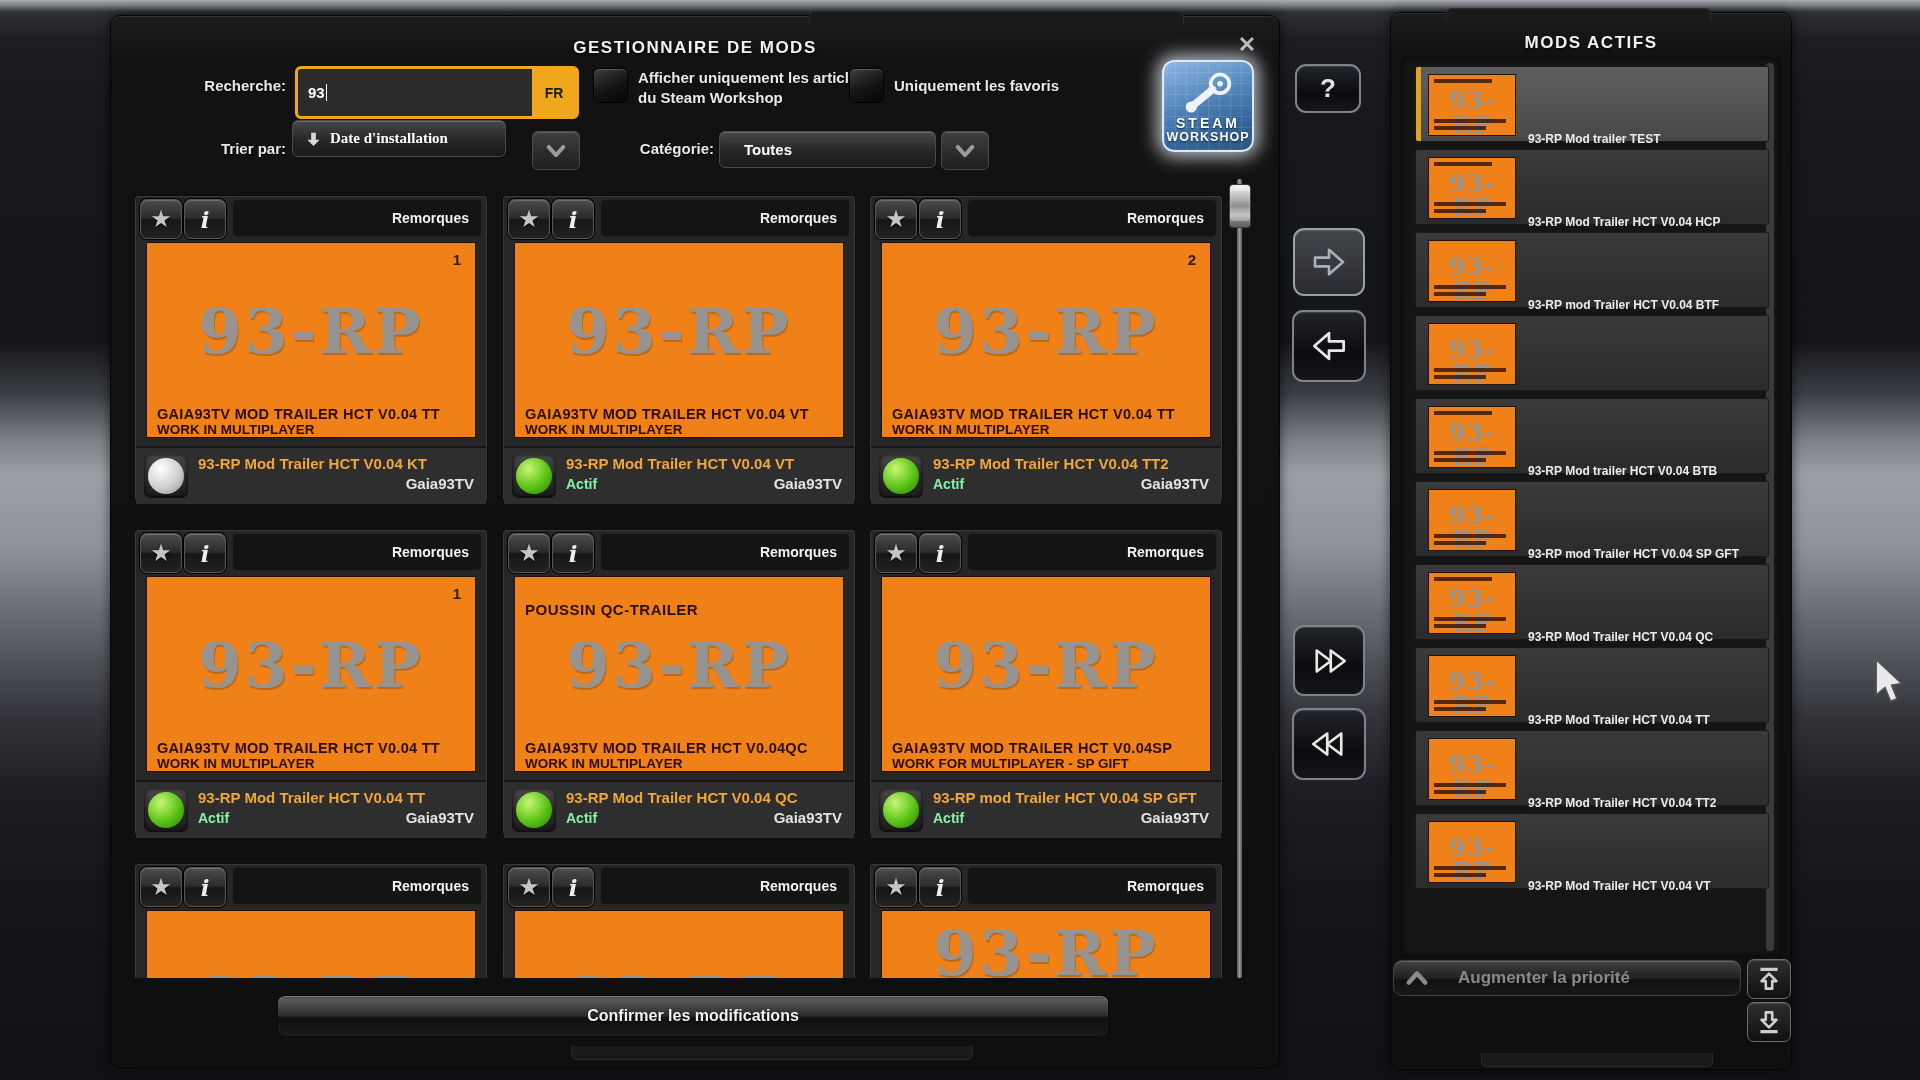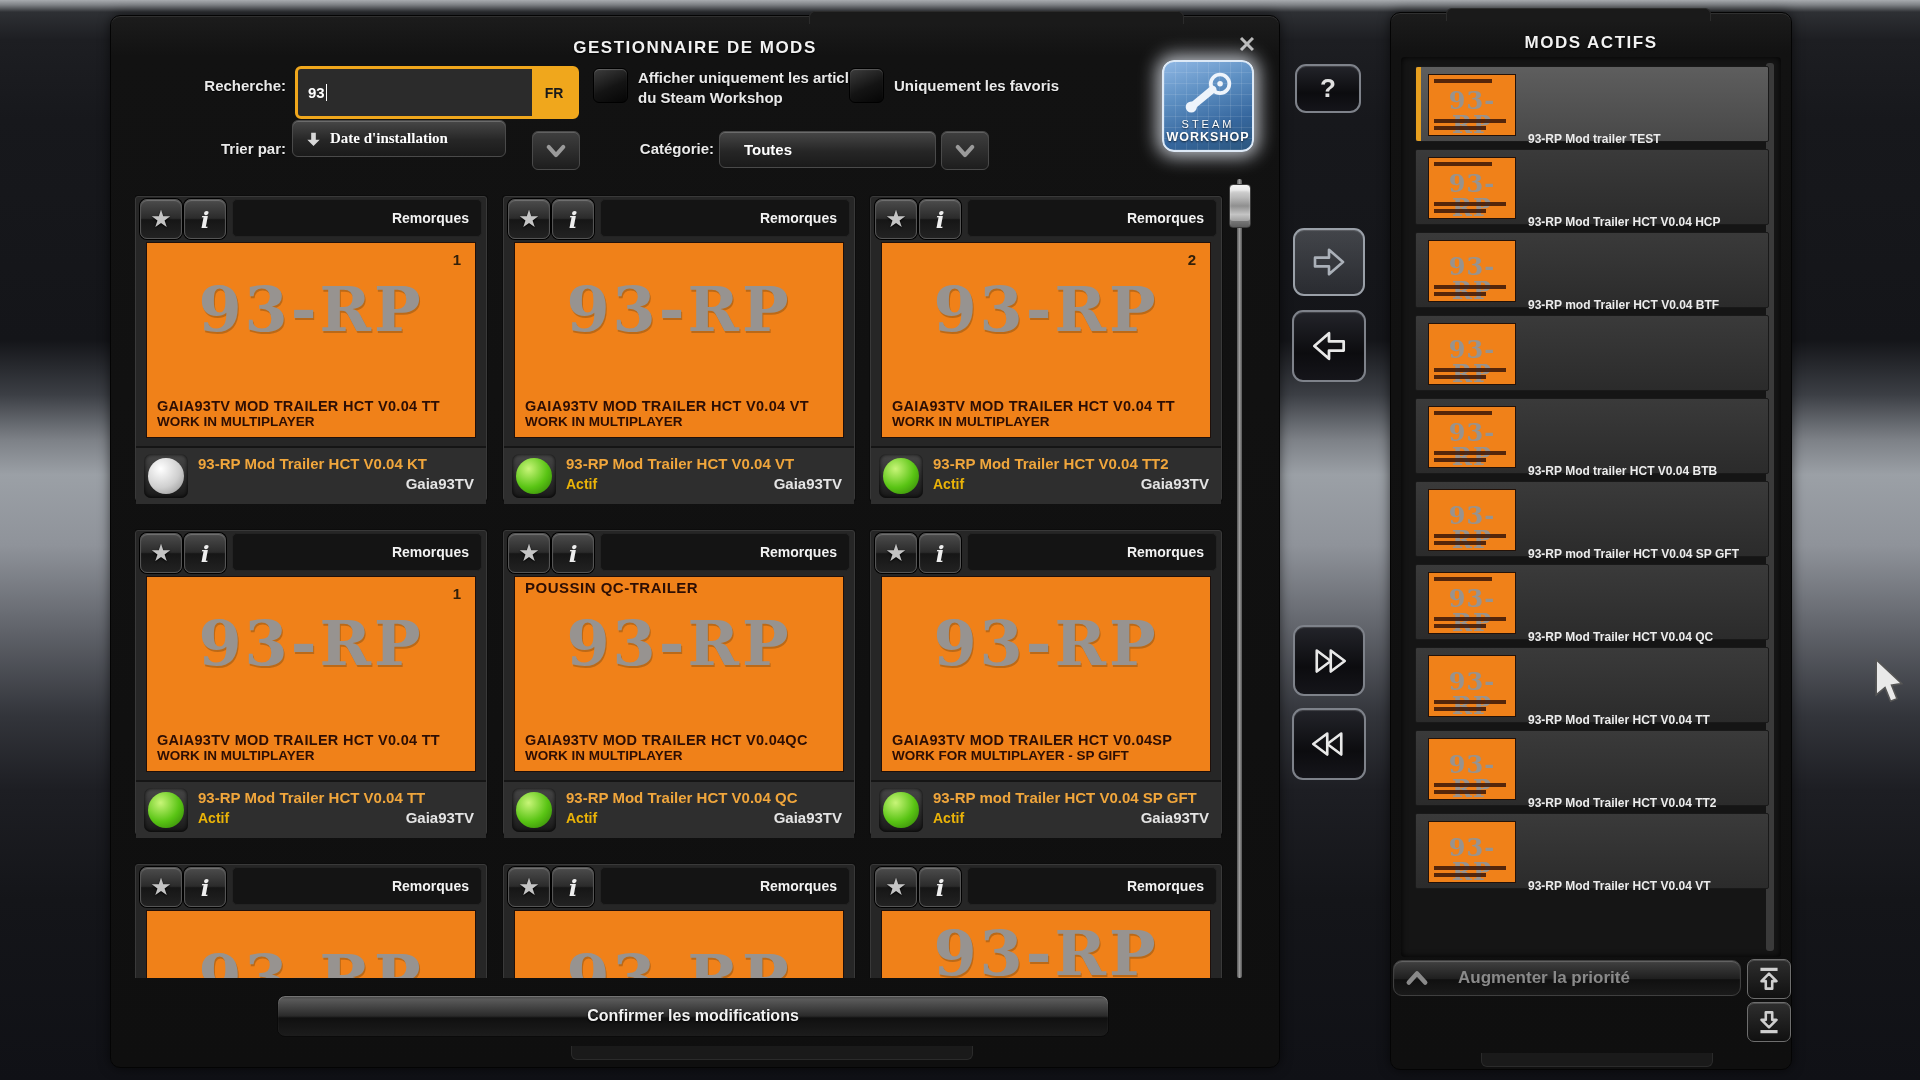--- a/index.html
+++ b/index.html
@@ -44,55 +44,55 @@
   
   .steambtn{position:absolute;width:88px;height:88px;border-radius:12px;cursor:pointer;
     border:2px solid #dde9f6;
     background:
       repeating-linear-gradient(0deg,rgba(255,255,255,.10) 0 1px,transparent 1px 11px),
       repeating-linear-gradient(90deg,rgba(255,255,255,.10) 0 1px,transparent 1px 11px),
       linear-gradient(160deg,#8fb7e4 0%,#5d8fc2 35%,#36679e 70%,#2b567e 100%);
     box-shadow:0 0 18px 5px rgba(240,246,255,.75);}
   .steambtn .txt{position:absolute;left:0;right:0;bottom:6px;text-align:center;color:#fff;
     text-shadow:0 1px 2px #123;line-height:1.05;}
-  .steambtn .t1{font-size:11px;letter-spacing:3px;font-weight:normal;}
+  .steambtn .t1{font-size:14px;letter-spacing:3px;font-weight:bold;}
   .steambtn .t2{font-size:12.5px;font-weight:bold;letter-spacing:1px;}
   
   .grid-viewport{position:absolute;overflow:hidden;}
   .card{position:absolute;width:352px;height:305px;background:#262626;border:1px solid #393939;
     box-shadow:0 0 0 1px #0c0c0c;border-radius:3px;box-sizing:border-box;}
   .card .hdr-btn{position:absolute;top:2px;width:40px;height:38px;border-radius:7px;cursor:pointer;
     display:flex;align-items:center;justify-content:center;}
   .card .star{left:4px;color:#c4c4c4;font-size:24px;text-shadow:0 1px 2px #000;}
   .card .info{left:48px;color:#eee;font-family:"DejaVu Serif",serif;font-style:italic;
     font-weight:bold;font-size:23px;}
   .card .catbar{position:absolute;left:96px;right:4px;top:2px;height:38px;background:#141414;
     border:1px solid #232323;border-radius:5px;box-sizing:border-box;display:flex;
     align-items:center;justify-content:flex-end;padding-right:12px;color:#f2f2f2;
     font-size:14px;font-weight:bold;}
   .modimg{position:absolute;left:10px;top:45px;width:330px;height:196px;background:#f08119;
     border:1px solid #20100a;box-sizing:border-box;display:flex;flex-direction:column;overflow:hidden;}
-  .modimg .toptext{height:22px;padding:2px 10px 0;color:#2d0e04;font-weight:bold;font-size:15px;letter-spacing:.5px;}
+  .modimg .toptext{height:22px;padding:24px 10px 0;color:#2d0e04;font-weight:bold;font-size:15px;letter-spacing:.5px;}
   .modimg .logo{text-align:center;font-family:"DejaVu Serif",serif;font-weight:bold;
     font-size:62px;color:#979390;letter-spacing:3px;line-height:1;margin-top:12px;
     text-shadow:1px 2px 0 rgba(90,60,20,.35);}
-  .modimg .lines{margin-top:auto;padding:0 10px 8px;color:#2d0e04;font-weight:bold;}
+  .modimg .lines{margin-top:auto;padding:0 10px 0;color:#2d0e04;font-weight:bold;}
   .modimg .l1{font-size:14.5px;letter-spacing:.3px;}
   .modimg .l2{font-size:13.5px;}
   .modimg .badge{position:absolute;top:8px;right:14px;color:#33200a;font-weight:bold;font-size:15px;}
   .caption{position:absolute;left:0;right:0;top:249px;height:56px;background:#2e2e2e;
     border-top:2px solid #151515;}
   .orbframe{position:absolute;left:8px;top:6px;width:44px;height:44px;border-radius:7px;
     background:linear-gradient(180deg,#484848,#191919);box-shadow:inset 0 0 4px #000;}
   .orb{position:absolute;left:4px;top:4px;width:36px;height:36px;border-radius:50%;}
   .orb.green{background:radial-gradient(circle at 35% 30%,#c8f578,#59c414 55%,#2e7a06);}
   .orb.gray{background:radial-gradient(circle at 35% 30%,#ffffff,#cfcfcf 55%,#8a8a8a);}
   .cap-name{position:absolute;left:62px;top:7px;right:10px;color:#f0a63c;font-size:15px;
     font-weight:bold;white-space:nowrap;overflow:hidden;}
-  .cap-status{position:absolute;left:62px;top:28px;color:#eab308;font-size:14px;font-weight:bold;}
+  .cap-status{position:absolute;left:62px;top:28px;color:#86efac;font-size:14px;font-weight:bold;}
   .cap-author{position:absolute;right:12px;top:27px;color:#e4e4e4;font-size:15px;font-weight:bold;}
   
   .sb-track{position:absolute;width:5px;background:linear-gradient(90deg,#555,#9a9a9a,#555);border-radius:2px;}
   .sb-thumb{position:absolute;width:20px;height:42px;border-radius:4px;cursor:pointer;
     background:linear-gradient(180deg,#e8e8e8,#b9b9b9 30%,#8f8f8f 50%,#c4c4c4 70%,#7e7e7e);
     border:1px solid #3c3c3c;box-shadow:inset 0 -6px 0 rgba(0,0,0,.25), inset 0 6px 2px rgba(255,255,255,.5);}
   .confirm{position:absolute;color:#f2f2f2;font-size:16px;font-weight:bold;cursor:pointer;
     text-shadow:0 1px 2px #000;border-radius:8px;border:1px solid #0a0a0a;
     background:linear-gradient(180deg,#3c3c3c 0%,#5a5a5a 8%,#2a2a2a 50%,#101010 55%,#1c1c1c 100%);
     box-shadow:inset 0 1px 1px rgba(255,255,255,.3);}

